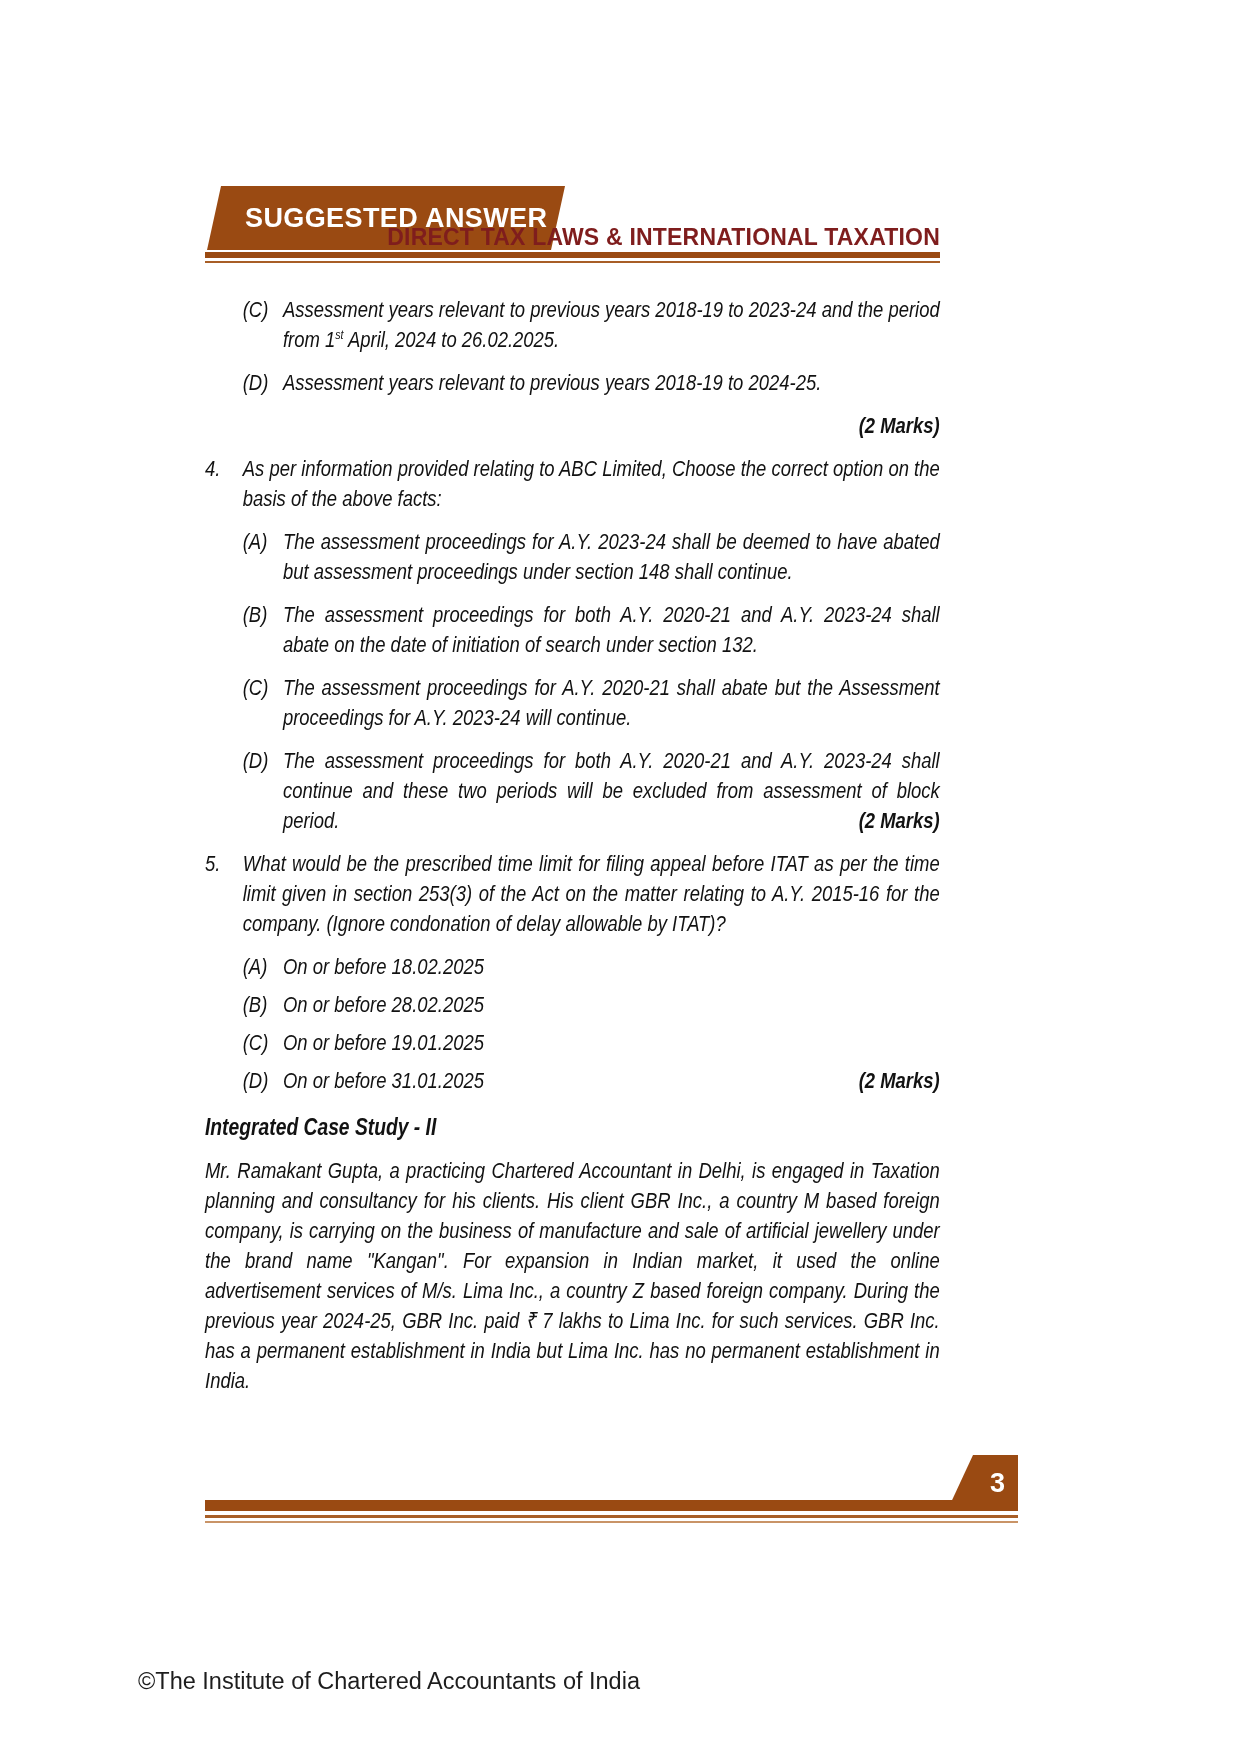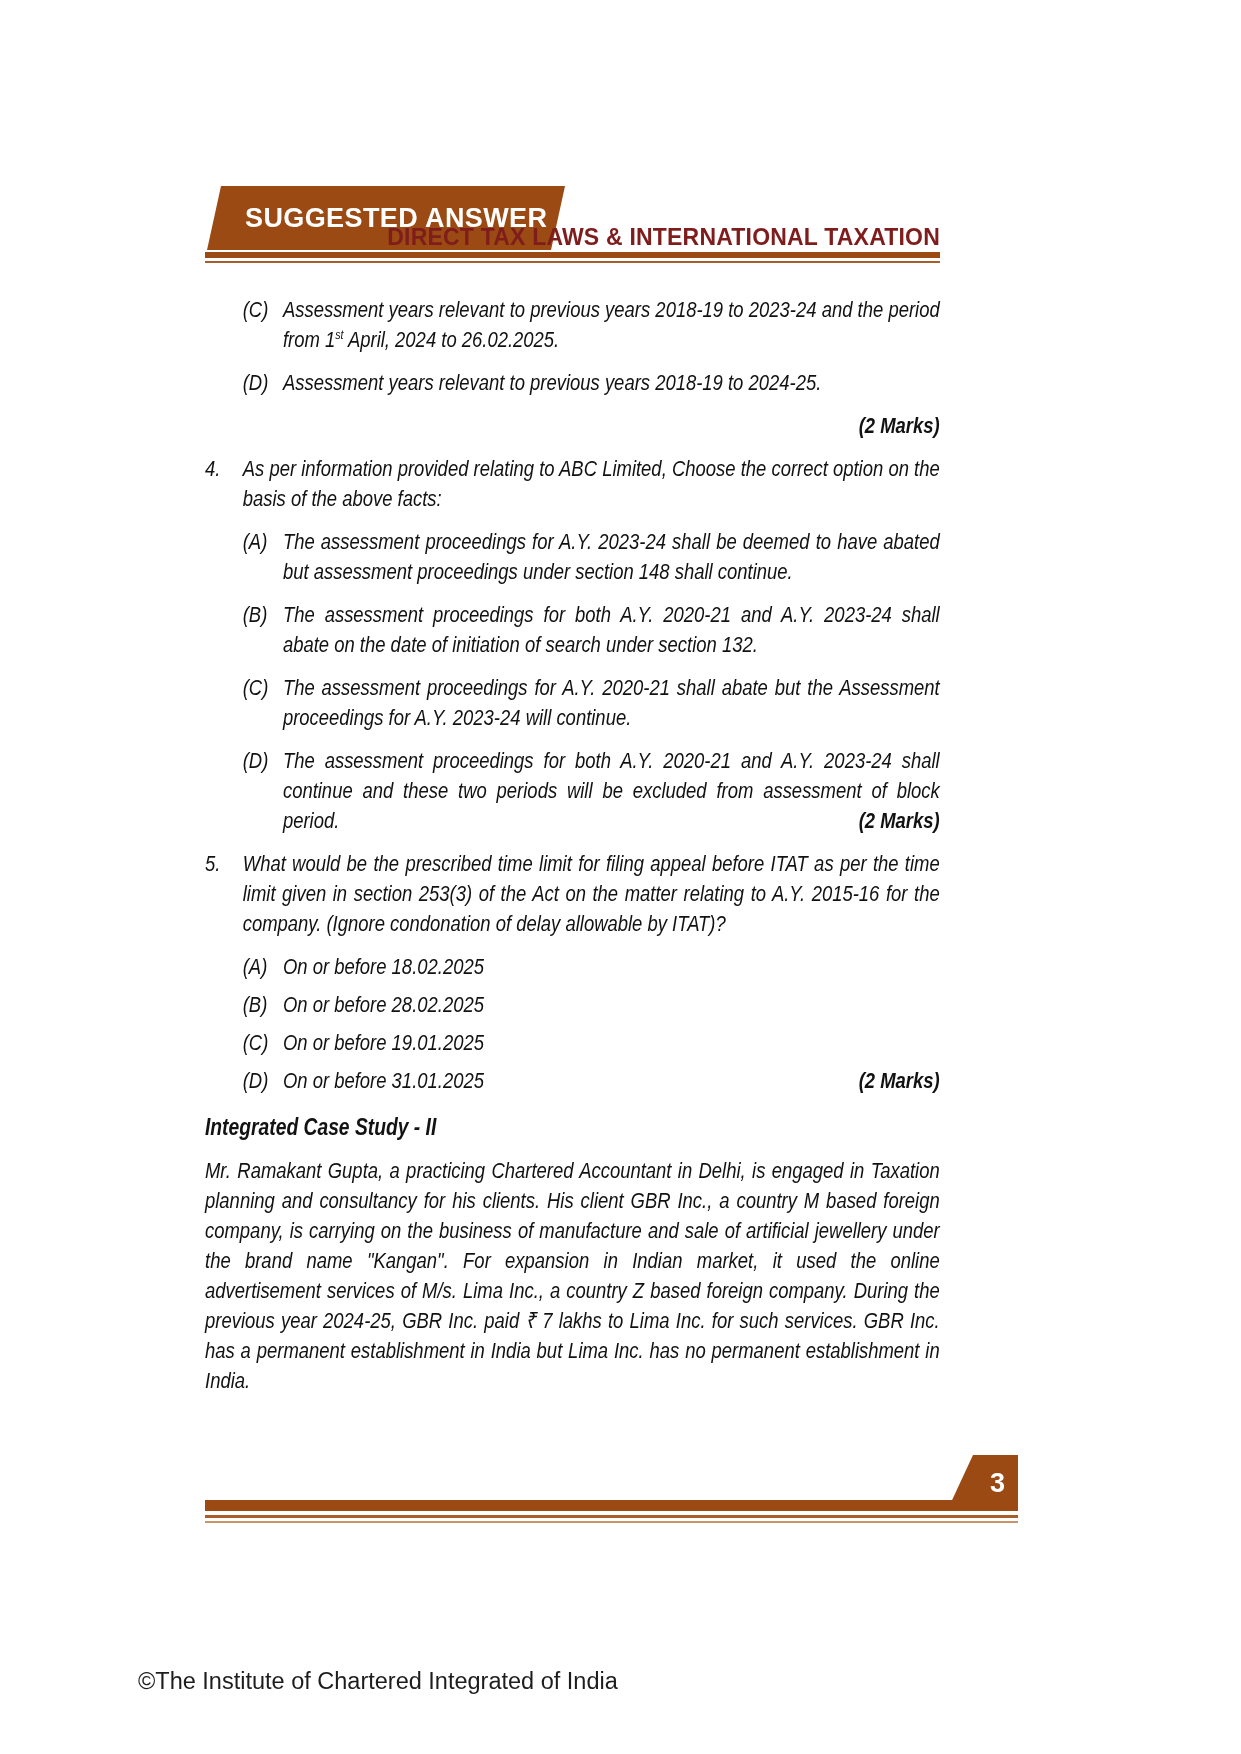--- a/index.html
+++ b/index.html
@@ -142,15 +142,15 @@
 
   </div>
 
   <div class="page-tab">
       <span>3</span>
     </div>
   <div class="footer-bar"></div>
   <div class="footer-line1"></div>
   <div class="footer-line2"></div>
 
-  <div class="copyright">©The Institute of Chartered Integrated of India</div>
+  <div class="copyright">©The Institute of Chartered Accountants of India</div>
 
 </div>
 
 </body></html>

